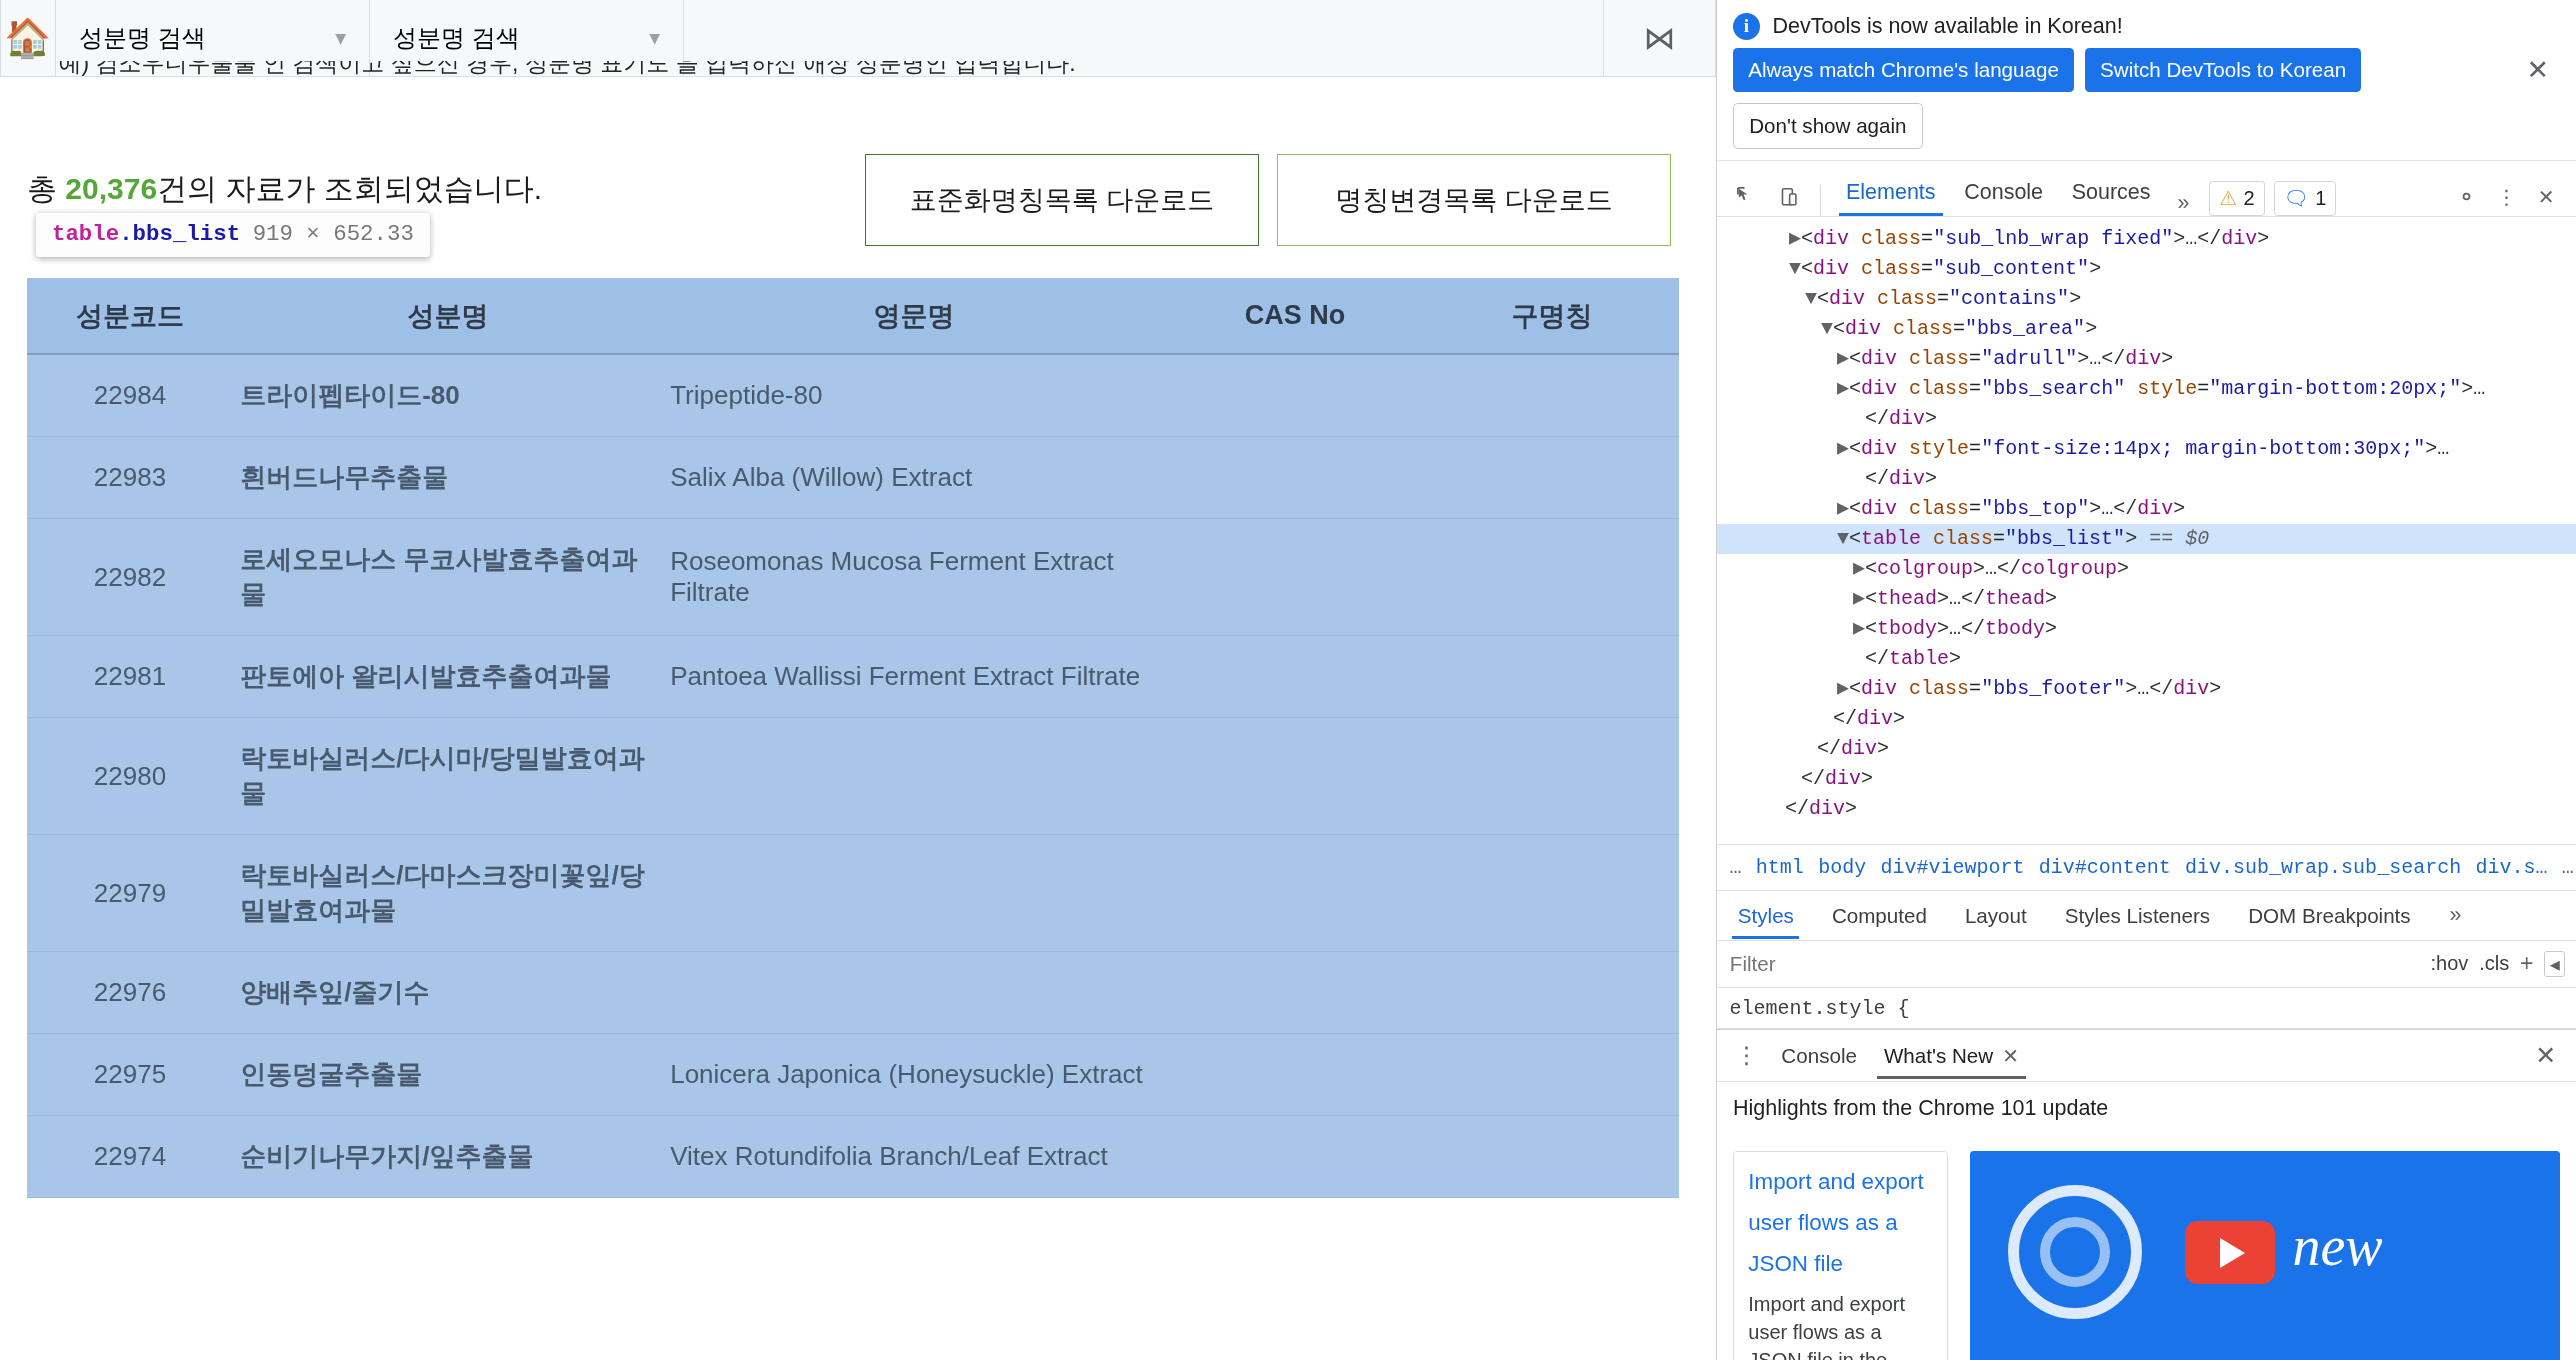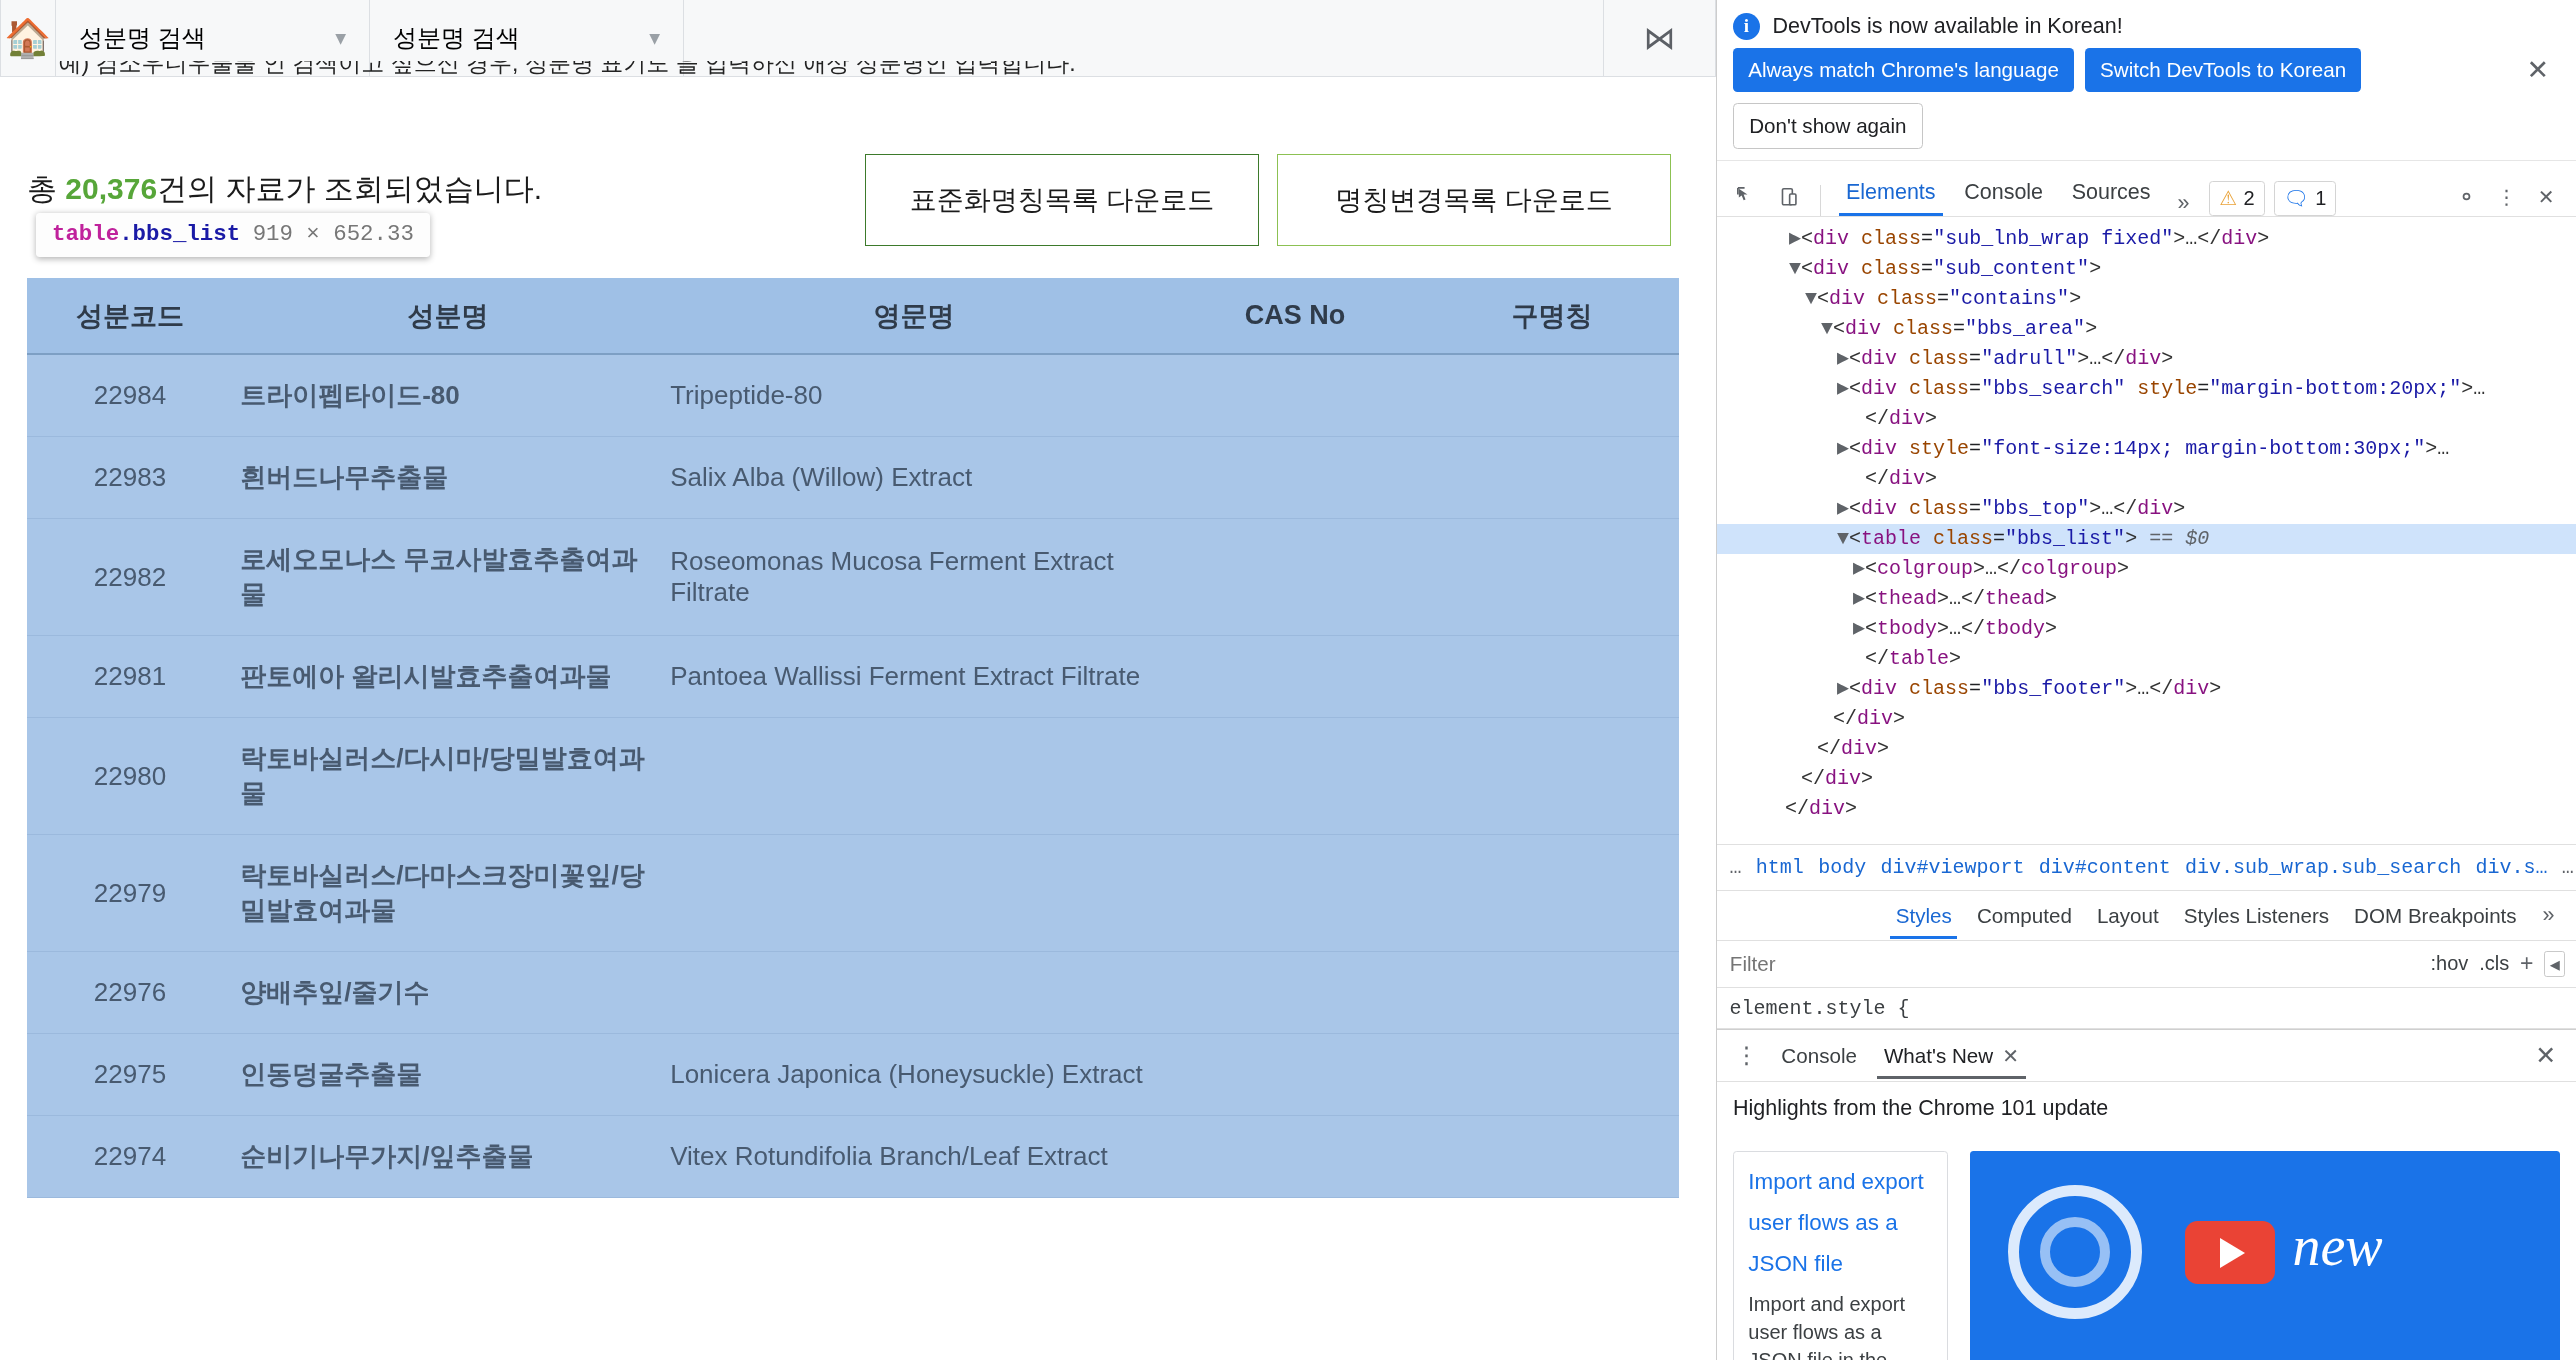--- a/index.html
+++ b/index.html
@@ -189,22 +189,22 @@
     height:47px; display:flex; align-items:center; gap:14.3px;
     padding:0 12.5px; border-top:0.9px solid #e0e0e0; border-bottom:0.9px solid #e0e0e0;
     font-family:"Liberation Mono", monospace; font-size:20px;
     color:#1967d2; overflow:hidden; white-space:nowrap;
   }
   #dt-crumbs .cr { cursor:pointer; }
   #dt-crumbs .cr.dim { color:#5f6368; }
 
   
   #dt-styletabs {
-    height:50px; display:flex; align-items:center; gap:5px;
-    padding:0 10.8px; border-bottom:0.9px solid #e0e0e0;justify-content:flex-end;
+    height:50px; display:flex; align-items:center; gap:18px;
+    padding:0 10.8px; border-bottom:0.9px solid #e0e0e0;
   }
   .stab { font-size:20.6px; color:#3c4043; padding:12.5px 10px 10.8px; cursor:pointer;
           position:relative; white-space:nowrap; }
   .stab.active { color:#1967d2; }
   .stab.active::after {
     content:""; position:absolute; left:4.5px; right:4.5px; bottom:0;
     height:2.7px; background:#1a73e8;
   }
 
   

